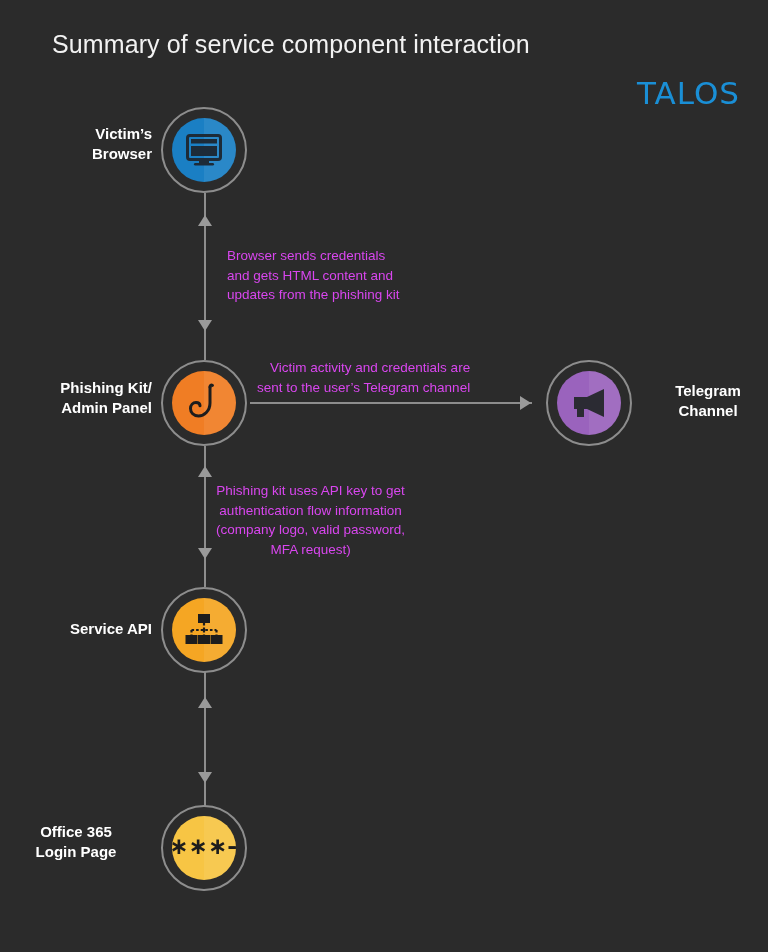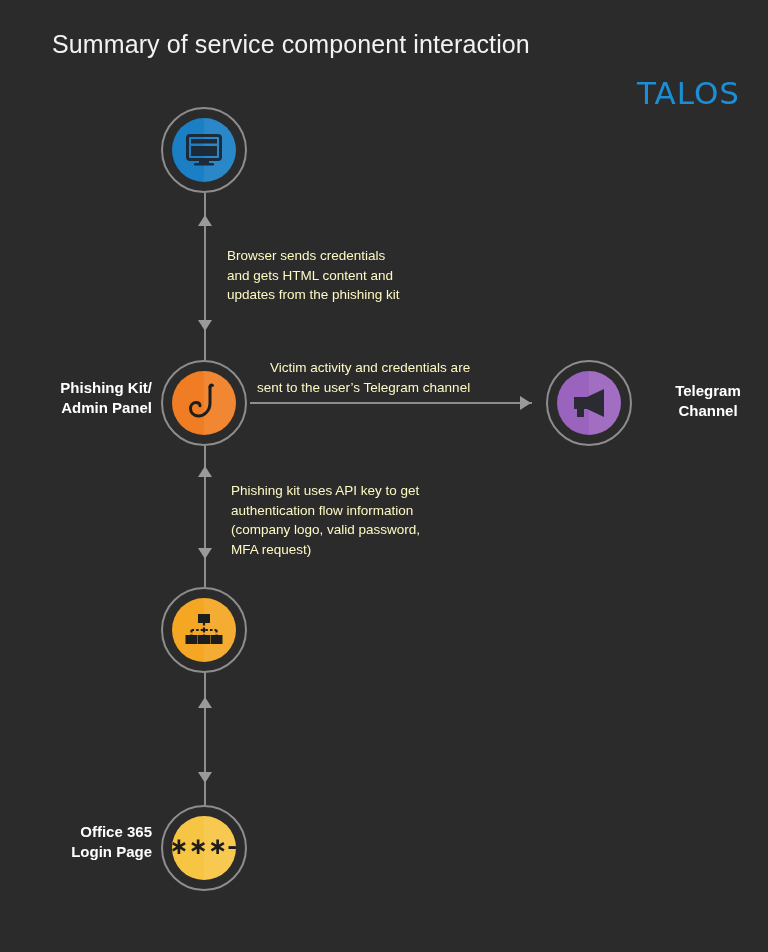--- a/index.html
+++ b/index.html
@@ -127,21 +127,21 @@
   .arrow-right {
     border-top: 7px solid transparent;
     border-bottom: 7px solid transparent;
     border-left: 11px solid #9a9a9a;
   }
 
   
   .edge-text {
     position: absolute;
     font-size: 13.5px;
-    color: #fef9c3;
+    color: #d946ef;
     line-height: 1.45;
     white-space: pre-line;
     font-weight: 400;
   }
 </style>
 </head>
 <body>
 
 <div id="diagram-root">
 
@@ -160,30 +160,32 @@
   <div class="hline" style="left:250px; top:402px; width:282px;"></div>
   <div class="arrowhead arrow-right" style="left:520px; top:396px;"></div>
 
   <div class="edge-text" style="left:257px; top:358px;text-align:right;">Victim activity and credentials are
 sent to the user’s Telegram channel</div>
 
   <div class="vline" style="top:446px; height:141px;"></div>
   <div class="arrowhead arrow-up" style="left:198px; top:466px;"></div>
   <div class="arrowhead arrow-down" style="left:198px; top:548px;"></div>
 
-  <div class="edge-text" style="left:231px; top:481px;">Phishing kit uses API key to get
+  <div class="edge-text" style="left:216px; top:481px;text-align:center;">Phishing kit uses API key to get
 authentication flow information
 (company logo, valid password,
 MFA request)</div>
 
   <div class="vline" style="top:672px; height:139px;"></div>
   <div class="arrowhead arrow-up" style="left:198px; top:697px;"></div>
   <div class="arrowhead arrow-down" style="left:198px; top:772px;"></div>
 
 
+  <div class="node-label right-al" style="left:0px; top:124px; width:152px;">Victim’s
+Browser</div>
 
   <div class="node" style="left:161px; top:107px;">
     <div class="disc" style="background:#1a7fc4;">
       <svg width="36" height="32" viewBox="0 0 36 32">
         <rect x="1.5" y="1.5" width="33" height="24" rx="2.5" fill="none" stroke="#1d2b38" stroke-width="3"></rect>
         <rect x="5" y="5" width="26" height="4.5" fill="#1d2b38"></rect>
         <rect x="5" y="12" width="26" height="10" fill="#1d2b38"></rect>
         <rect x="13" y="26" width="10" height="3.5" fill="#1d2b38"></rect>
         <rect x="8" y="29" width="20" height="2.5" rx="1.2" fill="#1d2b38"></rect>
       </svg>
@@ -209,35 +211,36 @@
         <path d="M34 3 L34 31 L17 23 L17 11 Z" fill="#2b2b33"></path>
         <rect x="4" y="11" width="13" height="12" fill="#2b2b33"></rect>
         <rect x="7" y="23" width="7" height="8" fill="#2b2b33"></rect>
       </svg>
     </div>
   </div>
 
   <div class="node-label left-al" style="left:648px; top:381px; width:120px;">Telegram
 Channel</div>
 
+  <div class="node-label right-al" style="left:0px; top:619px; width:152px;">Service API</div>
 
   <div class="node" style="left:161px; top:587px;">
     <div class="disc" style="background:#f5a623;">
       <svg width="38" height="34" viewBox="0 0 38 34">
         <rect x="13" y="1" width="12" height="9" fill="#1d1d1d"></rect>
         <path d="M19 10 L19 17 M6.5 17 L31.5 17 M6.5 17 L6.5 22
                  M19 17 L19 22 M31.5 17 L31.5 22" fill="none" stroke="#1d1d1d" stroke-width="2.2" stroke-dasharray="2.6 2"></path>
         <rect x="0.5" y="22" width="12" height="9" fill="#1d1d1d"></rect>
         <rect x="13" y="22" width="12" height="9" fill="#1d1d1d"></rect>
         <rect x="25.5" y="22" width="12" height="9" fill="#1d1d1d"></rect>
       </svg>
     </div>
   </div>
 
-  <div class="node-label right-al" style="left:0px; top:822px; width:152px;">Office 365
+  <div class="node-label right-al" style="left:0px; top:822px; width:152px;text-align:center;">Office 365
 Login Page</div>
 
   <div class="node" style="left:161px; top:805px;">
     <div class="disc" style="background:#f7c544;">
       <span class="glyph" style="font-family:'DejaVu Sans', sans-serif; font-size:23px;
                    font-weight:bold; color:#1d1d1d; letter-spacing:0px;
                    line-height:1; position:relative; top:-2px;">∗∗∗–</span>
     </div>
   </div>
 

